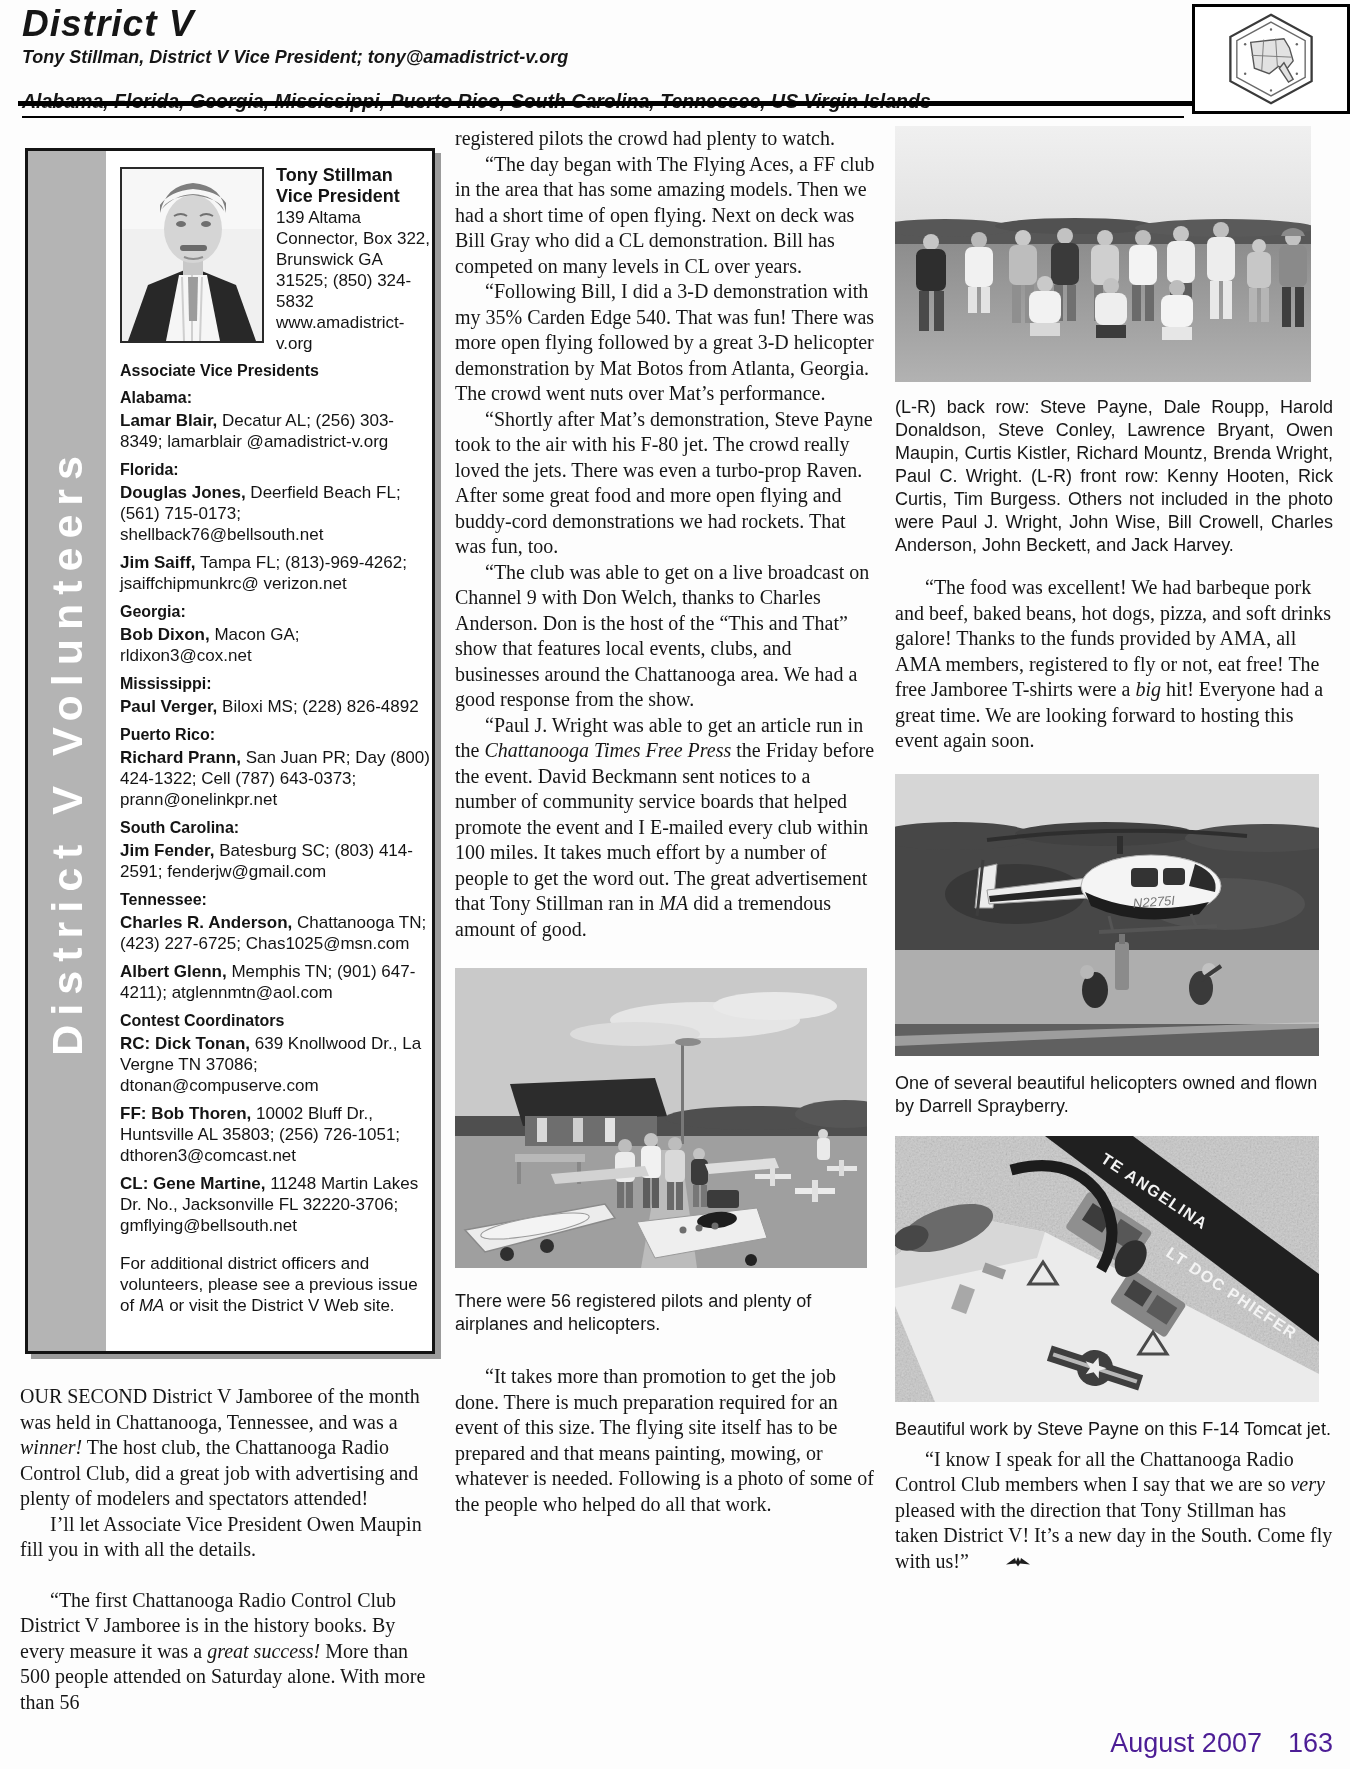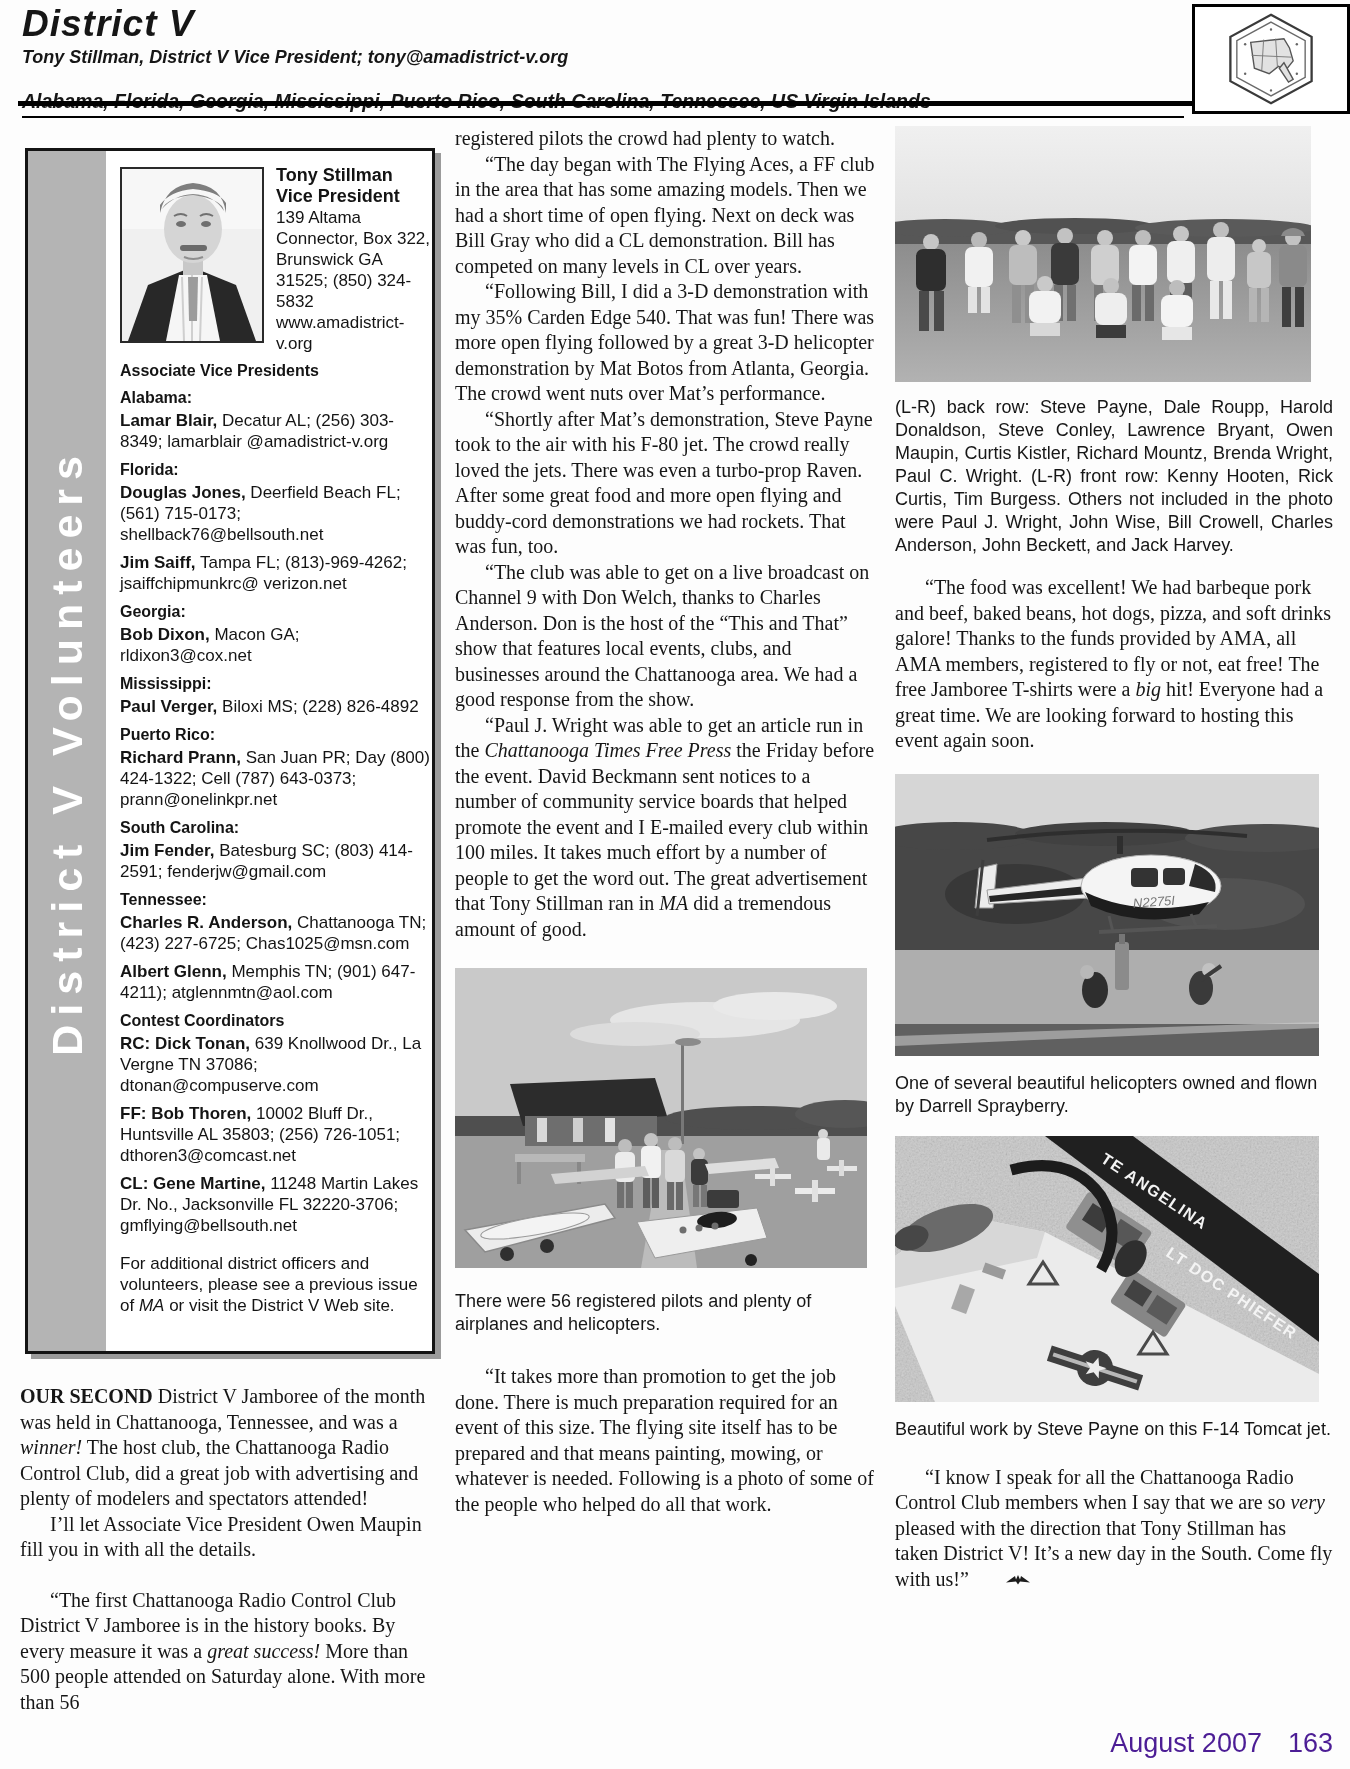--- a/index.html
+++ b/index.html
@@ -24,21 +24,21 @@
   .side-content{flex:1;padding:14px 0 0 14px;font-family:"Liberation Sans",sans-serif;
                 font-size:17px;line-height:21px;color:#141414;overflow:hidden;}
   .portrait{float:left;width:140px;height:172px;border:2px solid #2a2a2a;margin:2px 12px 6px 0;background:#eee;}
   .portrait svg{display:block;width:100%;height:100%;}
   .officer-line{font-weight:bold;font-size:18px;line-height:21px;}
   .avp,.sect-head{font-weight:bold;font-size:16px;line-height:21px;margin:6px 0 2px;}
   .entry{margin:0 0 7px;}
   .entry .b{font-weight:bold;}
   .note{}
   .i{font-style:italic;}
-  .b{font-weight:bold;}
+  .b{font-weight:normal;}
   
   .col{position:absolute;}
   .col1{left:20px;top:1384px;width:414px;}
   .col2{left:455px;top:126px;width:420px;}
   .col3{left:895px;top:126px;width:438px;}
   .body-p{font-size:20px;line-height:25.5px;margin:0;}
   .ind{text-indent:30px;}
   .gap{margin-top:25px;}
   .photo{display:block;background:#ddd;}
   .photo svg{display:block;width:100%;height:100%;}
@@ -47,21 +47,21 @@
   
   .field-photo{width:412px;height:300px;margin-top:26px;}
   .c2cap{margin-top:22px;}
   .c2last{margin-top:28px;}
   
   .group-photo{width:416px;height:256px;margin-bottom:14px;}
   .c3p1{margin:18px 0 20px;}
   .heli-photo{width:424px;height:282px;}
   .c3cap{margin-top:16px;}
   .f14-photo{width:424px;height:266px;margin-top:18px;}
-  .c3p2{margin-top:24px;font-family:Liberation Serif, serif;}
+  .c3p2{margin-top:6px;font-family:Liberation Serif, serif;}
   .wings{display:inline-block;vertical-align:baseline;margin-left:6px;}
   .footer{position:absolute;left:895px;top:1728px;width:438px;text-align:right;
           font-family:"Liberation Sans",sans-serif;font-size:27px;color:#4c1d95;}
   .footer .pg{margin-left:26px;}
 </style>
 </head>
 <body>
 
 <div class="page">
 

